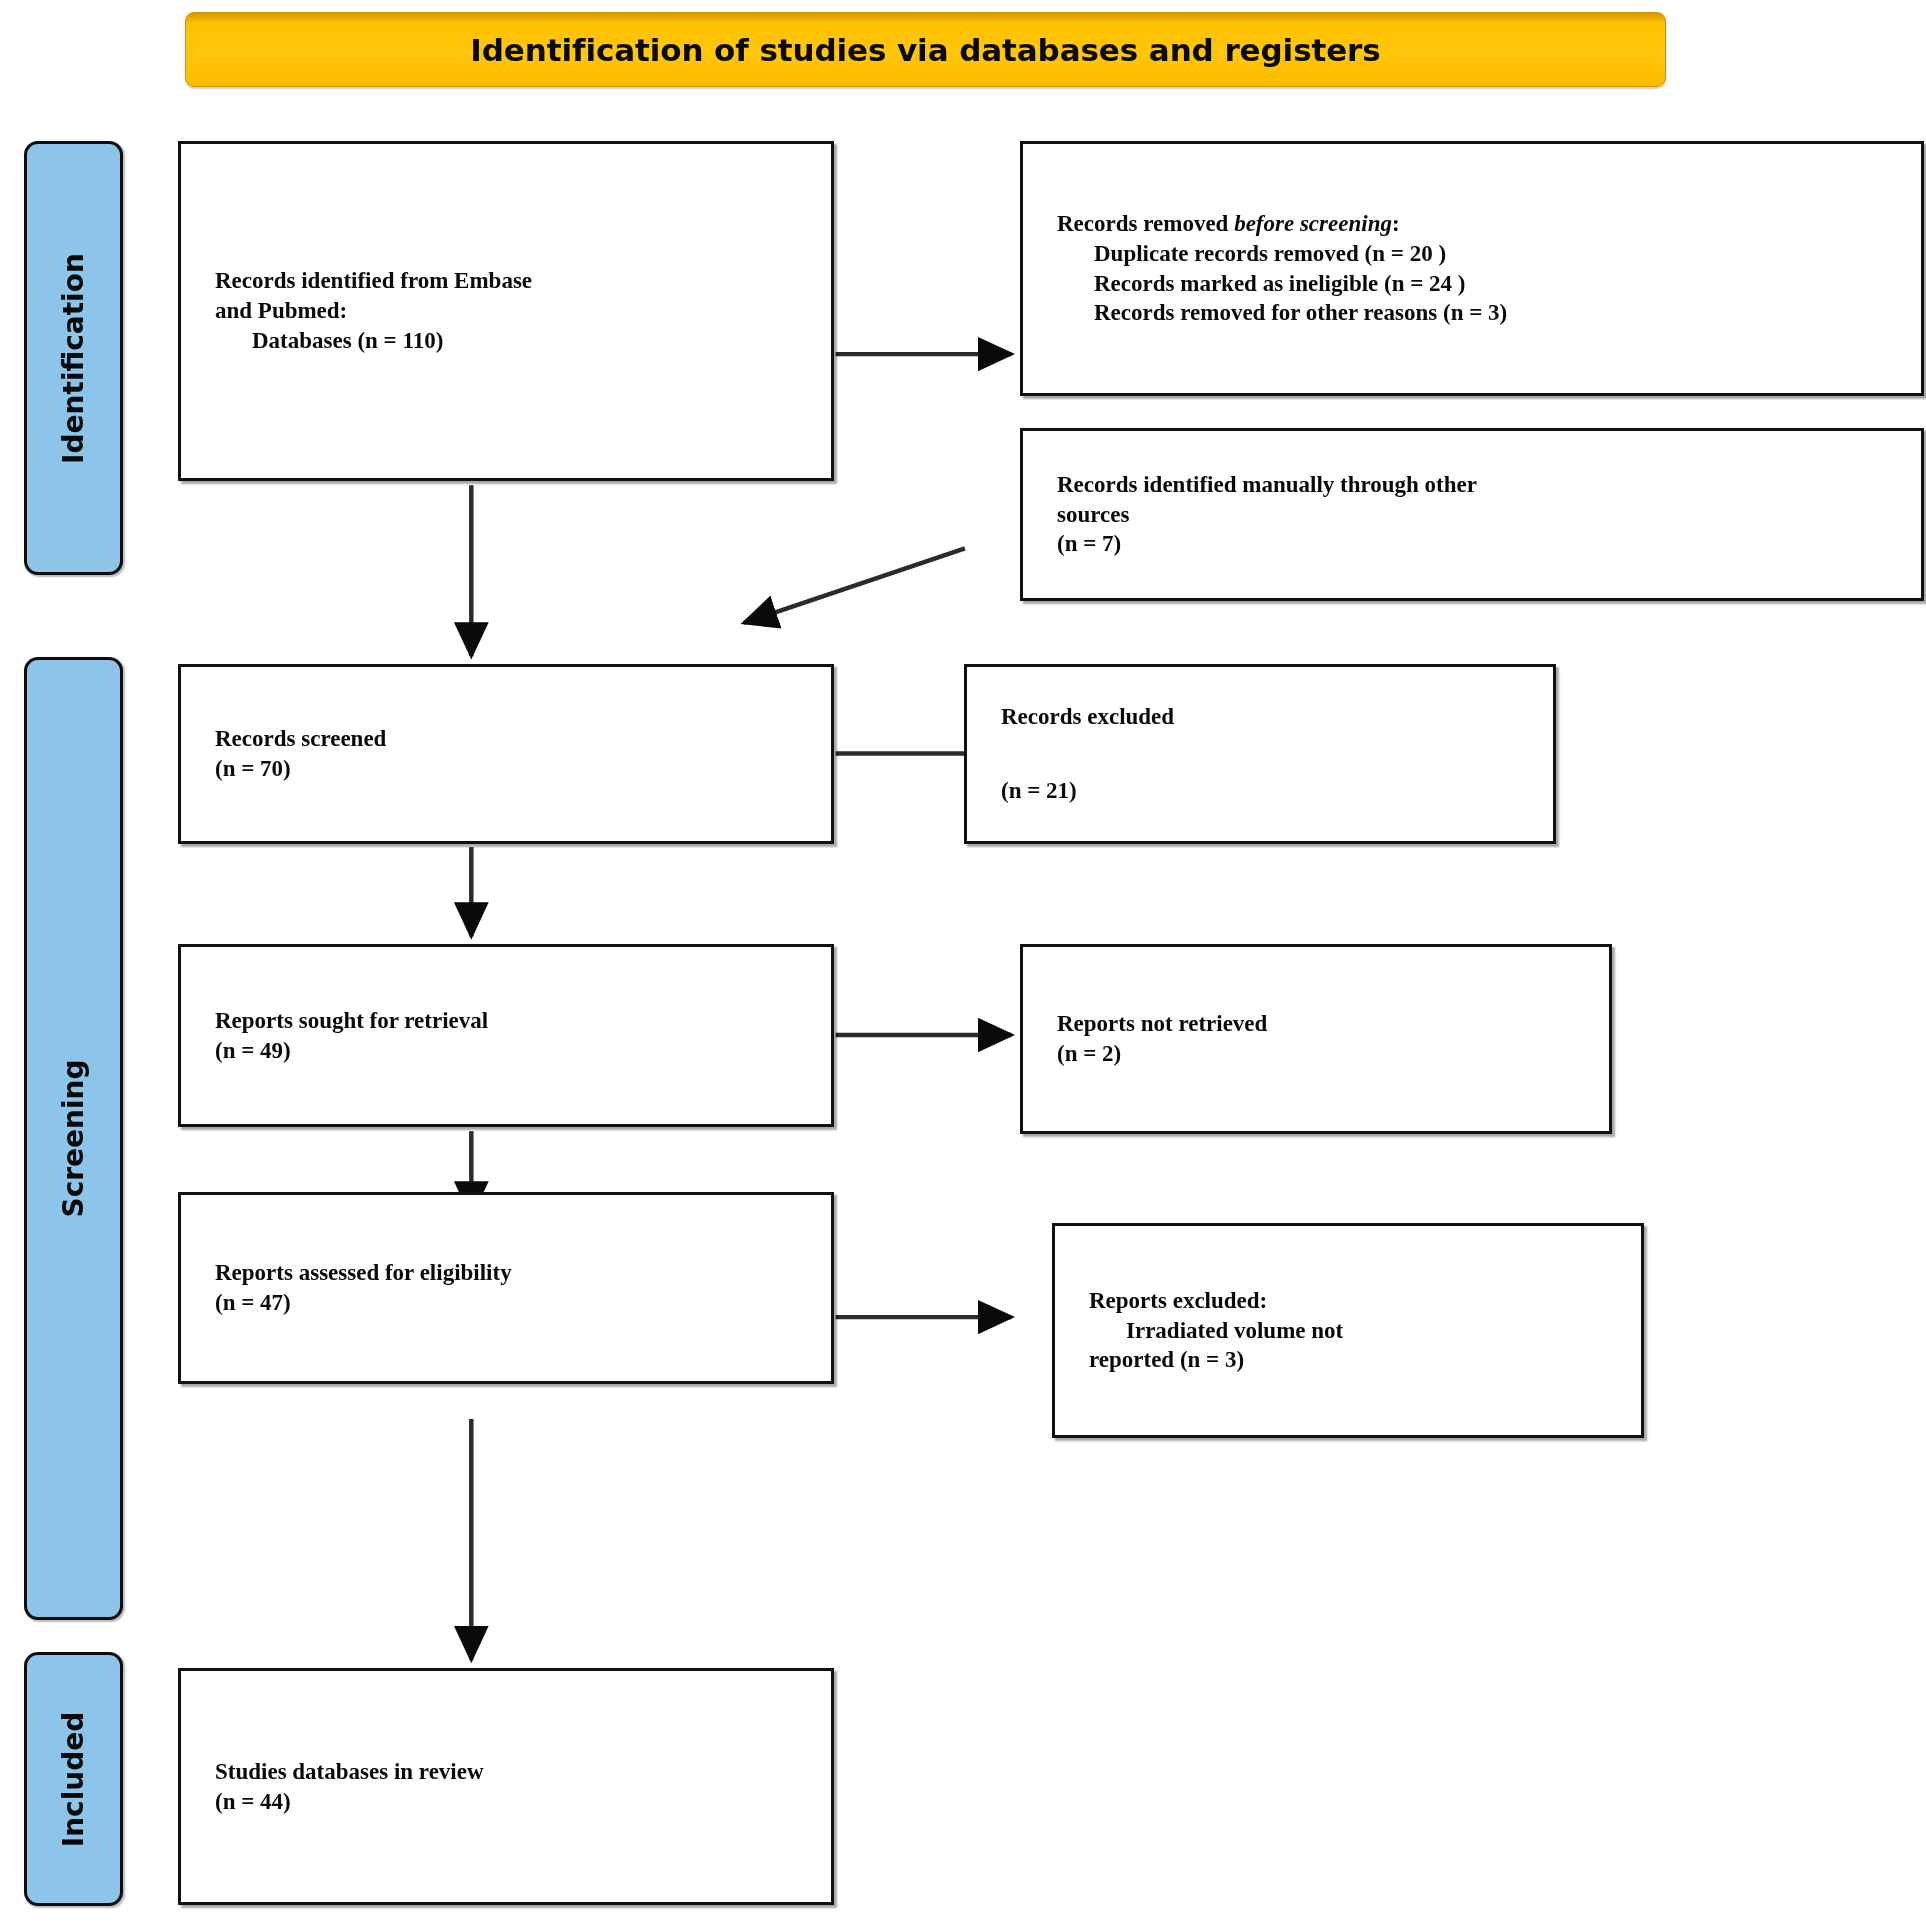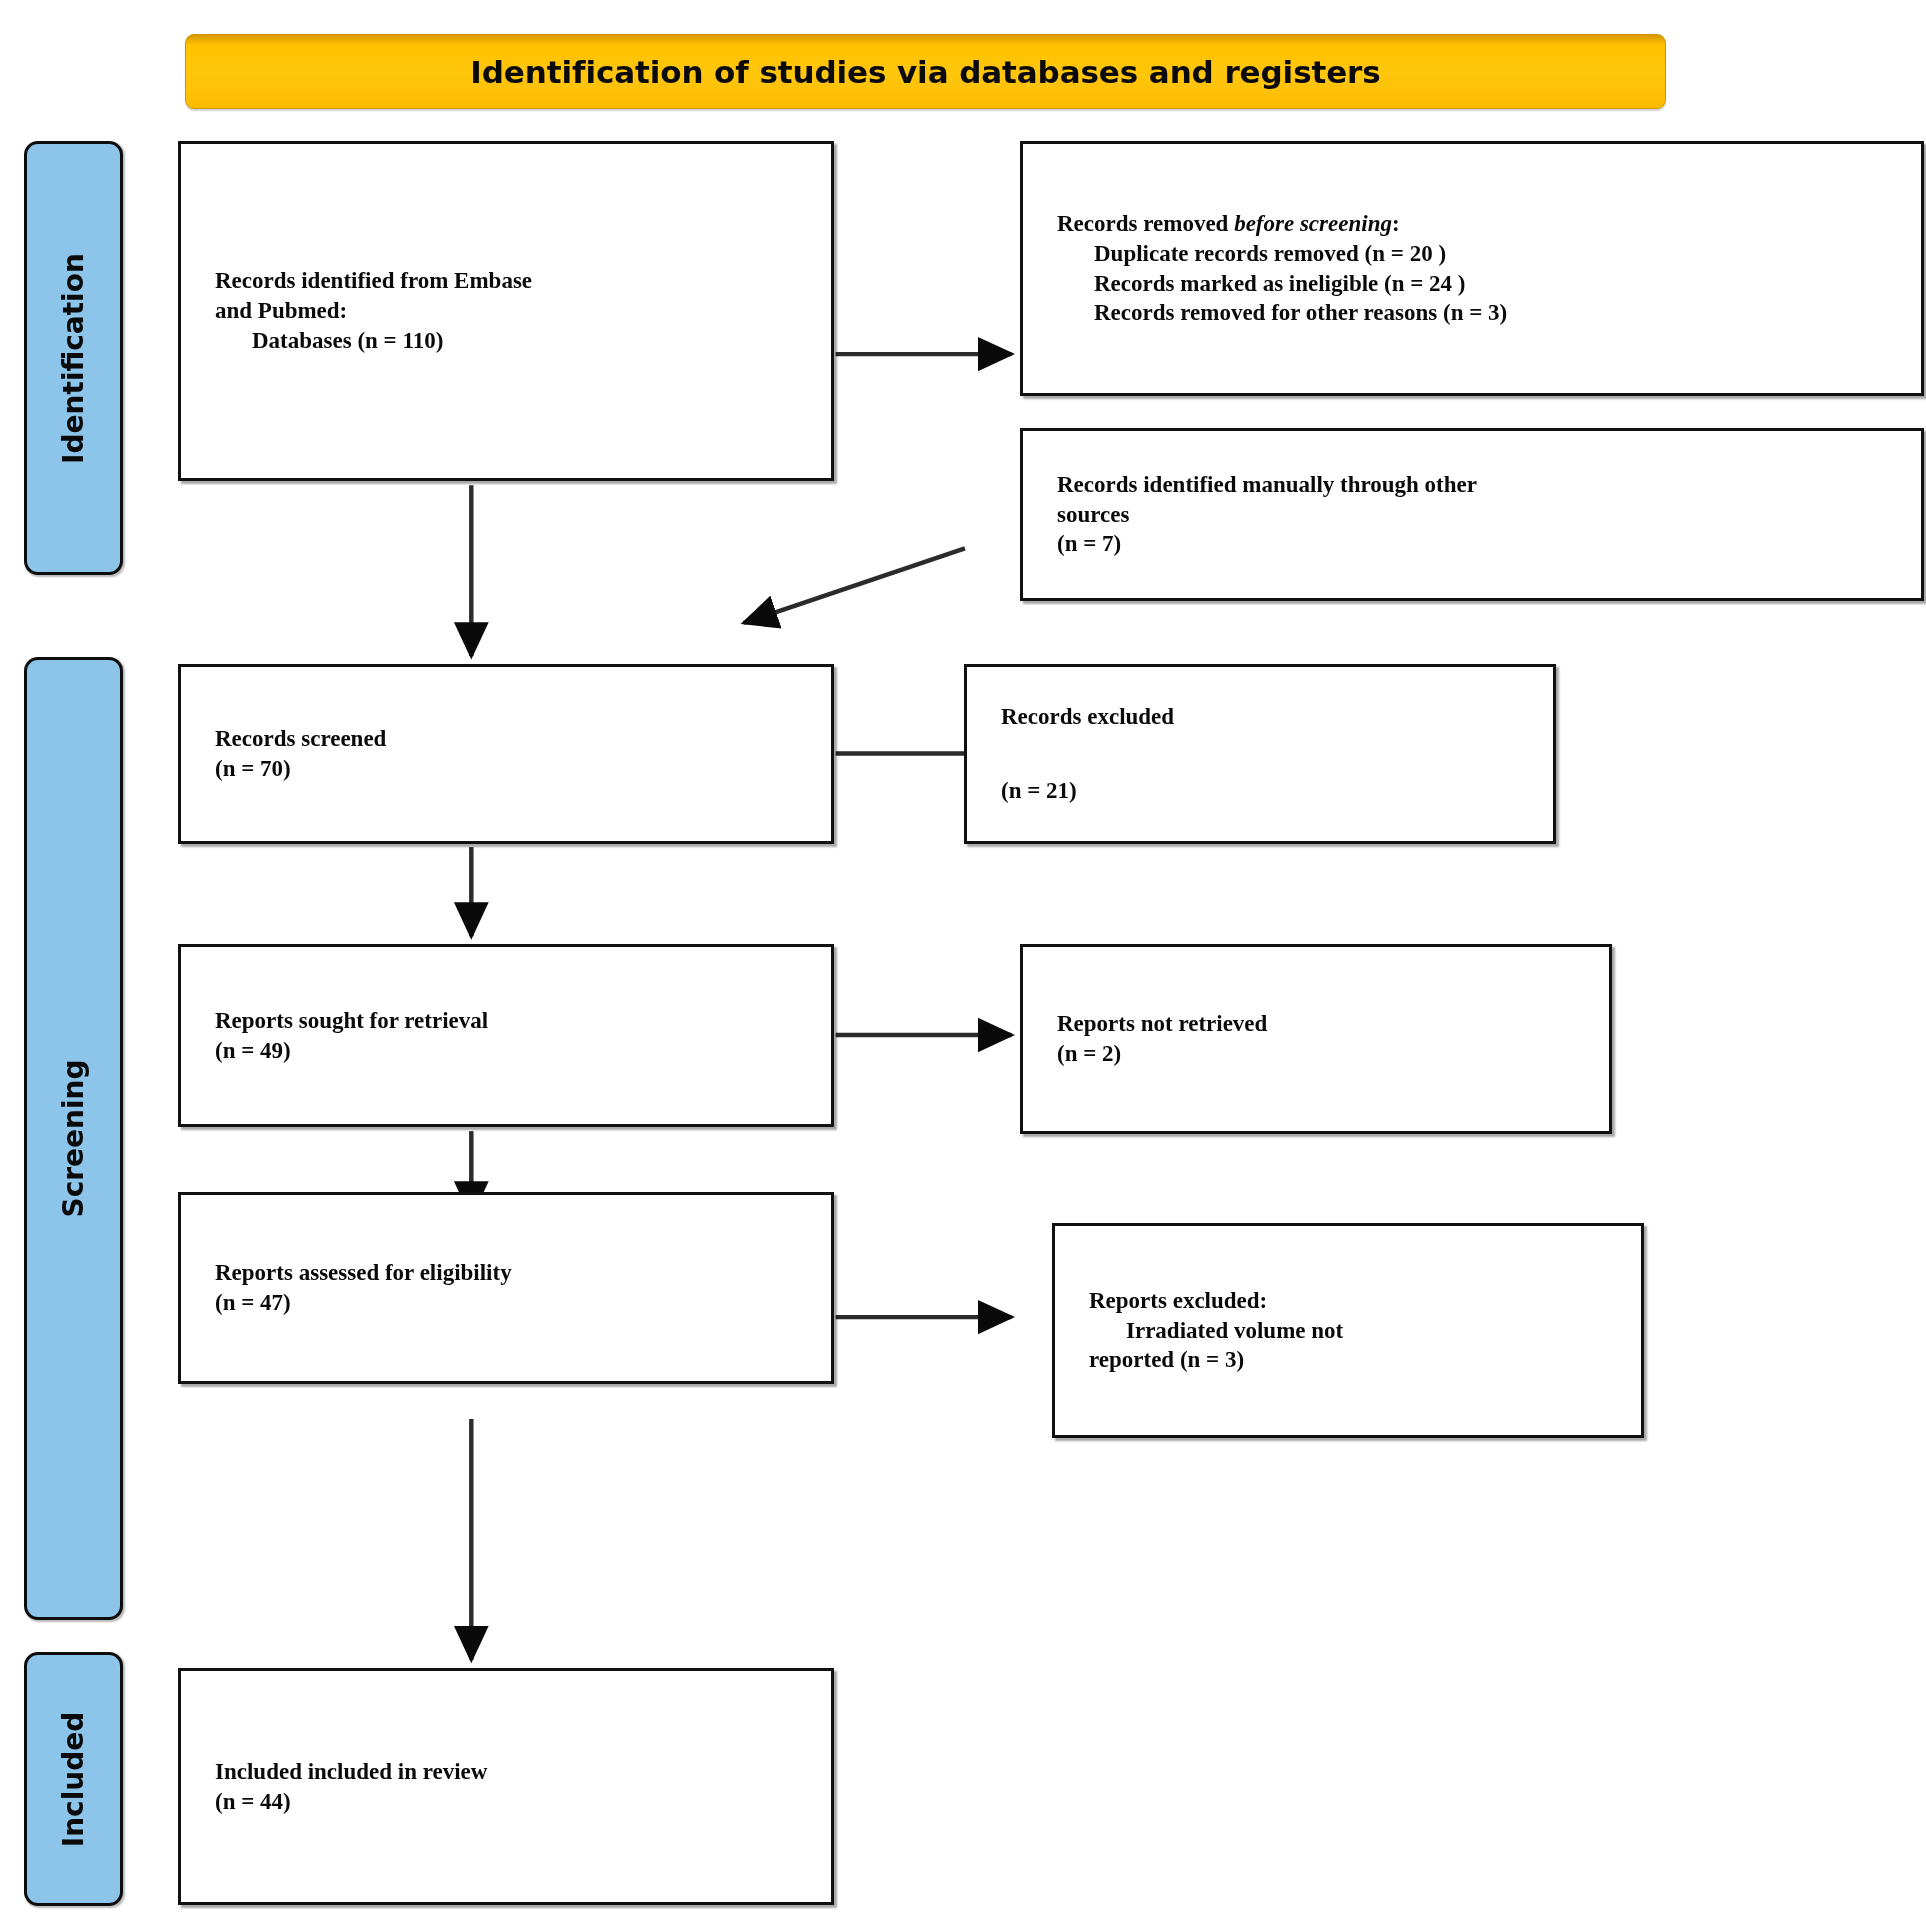--- a/index.html
+++ b/index.html
@@ -17,21 +17,21 @@
     width: 1926px;
     height: 1926px;
     background: #ffffff;
     overflow: hidden;
   }
 
   
   .header-banner {
     position: absolute;
     left: 185px;
-    top: 34px;
+    top: 12px;
     width: 1481px;
     height: 75px;
     background: linear-gradient(180deg, #d79700 0%, #ffc200 14%, #ffc60c 55%, #fdbb00 100%);
     border-radius: 9px;
     border: 0.6px solid #cf9400;
     box-shadow: 0 1.9px 1.3px rgba(0,0,0,0.18);
     display: flex;
     align-items: center;
     justify-content: center;
     box-sizing: border-box;
@@ -204,18 +204,18 @@
     <div class="line">(n = 47)</div>
   </div>
 
   <div class="flow-box" id="box-repexcluded">
     <div class="line">Reports excluded:</div>
     <div class="line indent">Irradiated volume not</div>
     <div class="line">reported (n = 3)</div>
   </div>
 
   <div class="flow-box" id="box-included">
-    <div class="line">Included included in review</div>
+    <div class="line">Studies databases in review</div>
     <div class="line">(n = 44)</div>
   </div>
 
 </div>
 
 
 </body></html>

